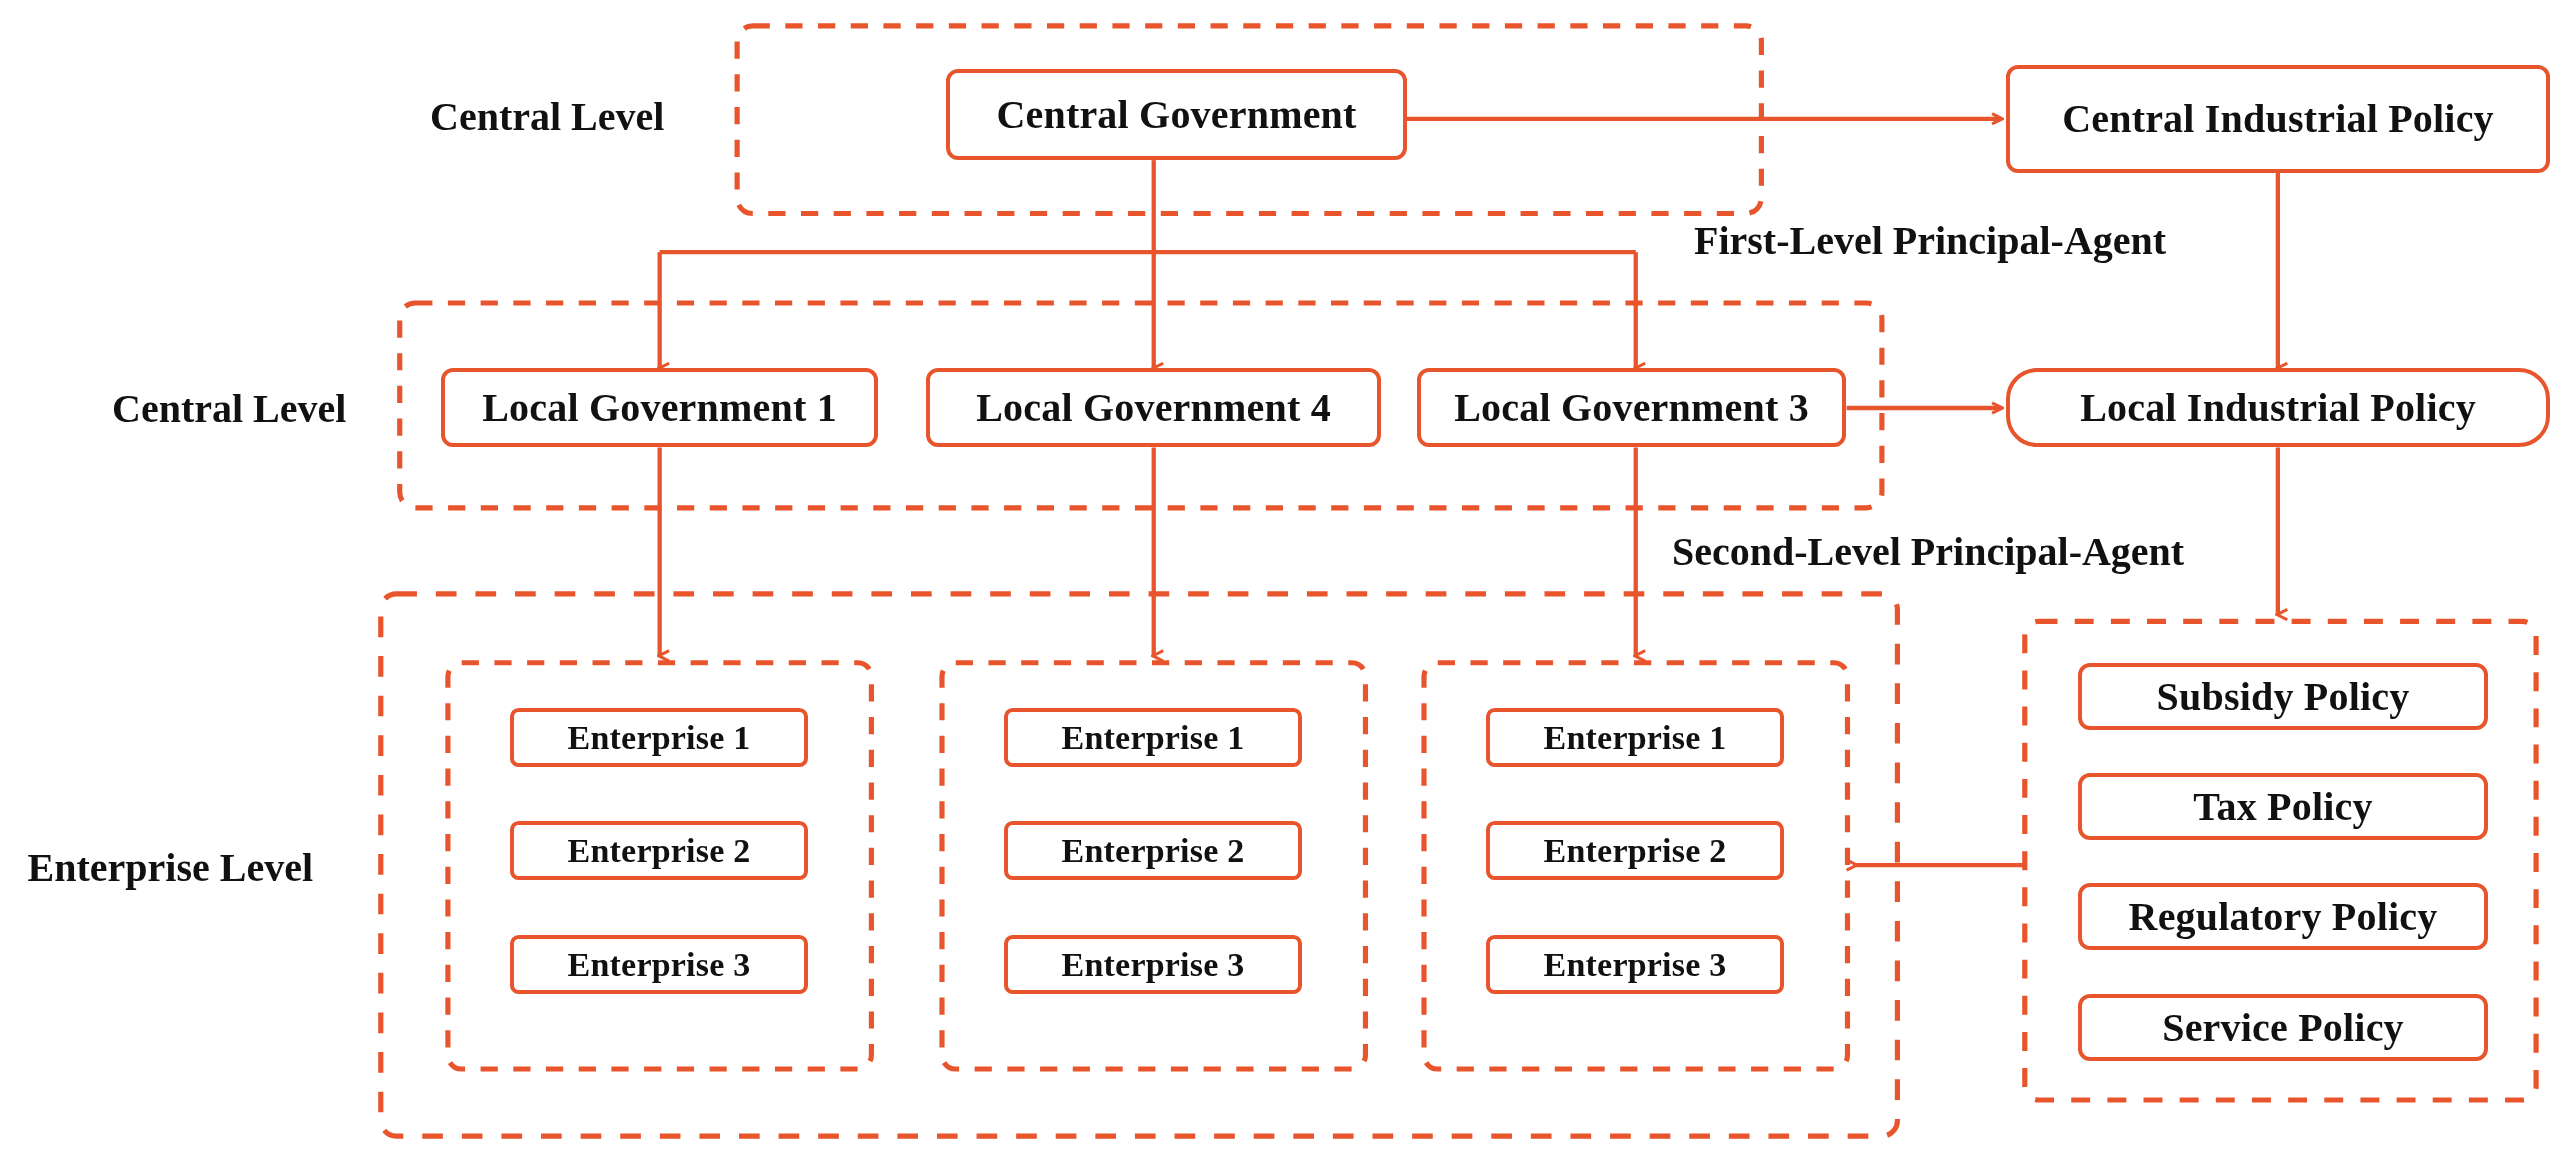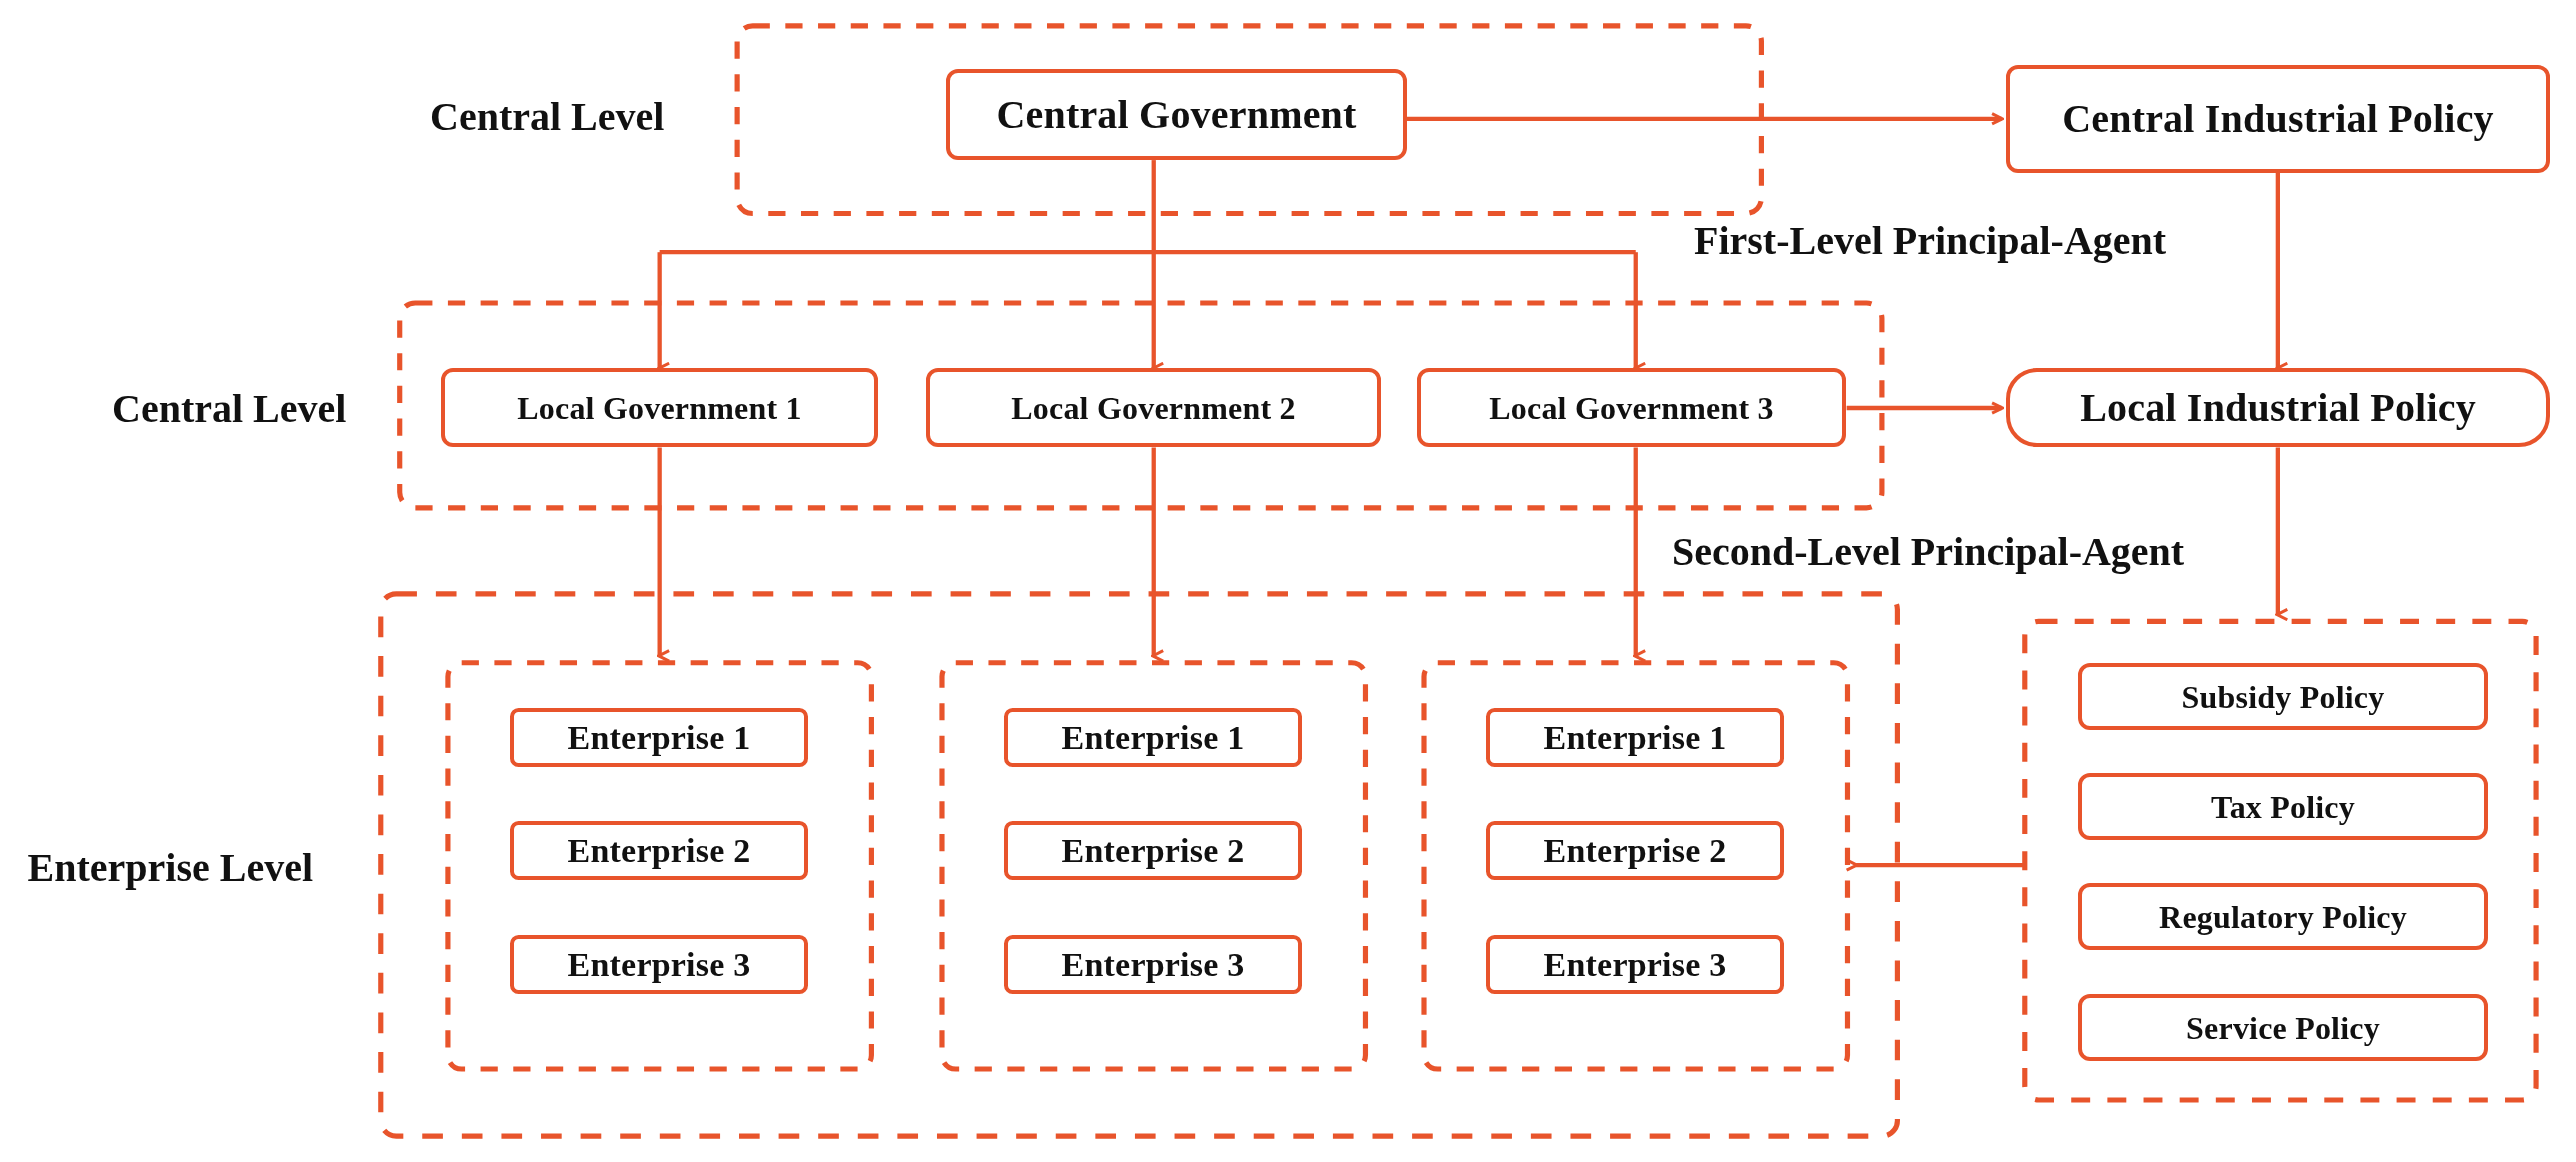--- a/index.html
+++ b/index.html
@@ -51,21 +51,21 @@
     line-height: 1;
   }
   .edge-label {
     position: absolute;
     font-weight: bold;
     color: #111111;
     white-space: nowrap;
     line-height: 1;
   }
   .f46 { font-size: 40px; text-align: center; }
-  .f42 { font-size: 32px; }
+  .f42 { font-size: 40px; }
   .f40 { font-size: 34px; }
 </style>
 </head>
 <body>
 
 <div id="diagram-root">
 
   <svg class="layer" viewBox="0 0 2992 1350">
     <defs>
       <marker id="arrowDown" markerWidth="16" markerHeight="16" refX="8" refY="13" orient="auto" markerUnits="userSpaceOnUse">
@@ -123,21 +123,21 @@
   <div class="edge-label f46" style="left:1694px; top:221px;">First-Level Principal-Agent</div>
 
   <div class="edge-label f46" style="left:1672px; top:532px;">Second-Level Principal-Agent</div>
 
   <div class="node-box f46" style="left:920px; top:69px; width:461px; height:91px;margin-left:26px;">Central Government</div>
 
   <div class="node-box f46" style="left:2006px; top:65px; width:544px; height:108px;">Central Industrial Policy</div>
 
   <div class="node-box f42" style="left:441px; top:368px; width:437px; height:79px;">Local Government 1</div>
 
-  <div class="node-box f42" style="left:926px; top:368px; width:455px; height:79px;">Local Government 2</div>
+  <div class="node-box f42" style="left:926px; top:368px; width:455px; height:79px;">Local Government 4</div>
 
   <div class="node-box f42" style="left:1417px; top:368px; width:429px; height:79px;">Local Government 3</div>
 
   <div class="node-box f46" style="left:2006px; top:368px; width:544px; height:79px;border-radius:31px;">Local Industrial Policy</div>
 
   <div class="node-box sharp f40" style="left:510px; top:708px; width:298px; height:59px;">Enterprise 1</div>
   <div class="node-box sharp f40" style="left:510px; top:821px; width:298px; height:59px;">Enterprise 2</div>
   <div class="node-box sharp f40" style="left:510px; top:935px; width:298px; height:59px;">Enterprise 3</div>
 
   <div class="node-box sharp f40" style="left:1004px; top:708px; width:298px; height:59px;">Enterprise 1</div>

